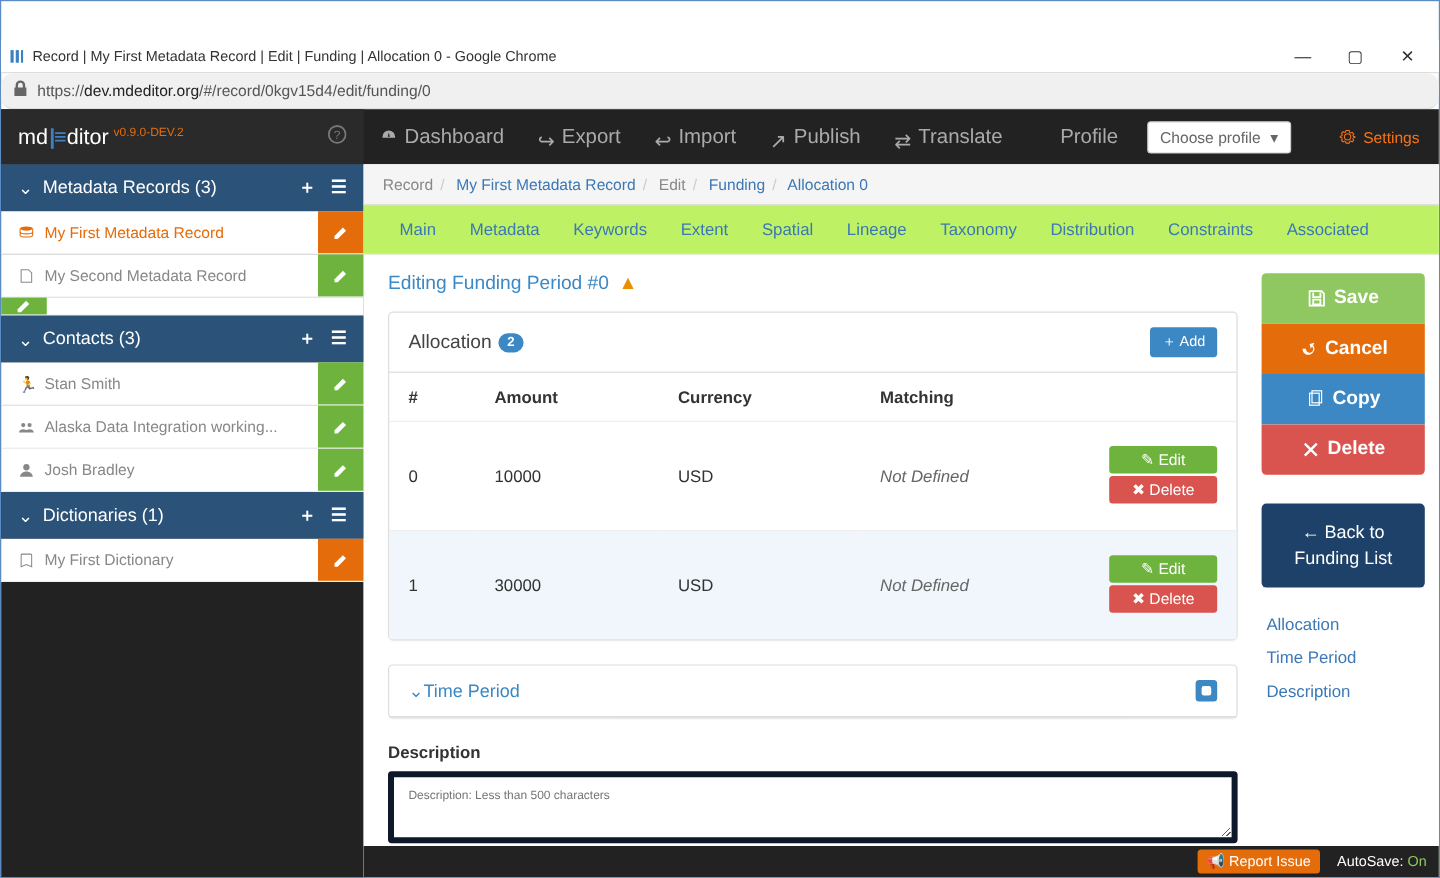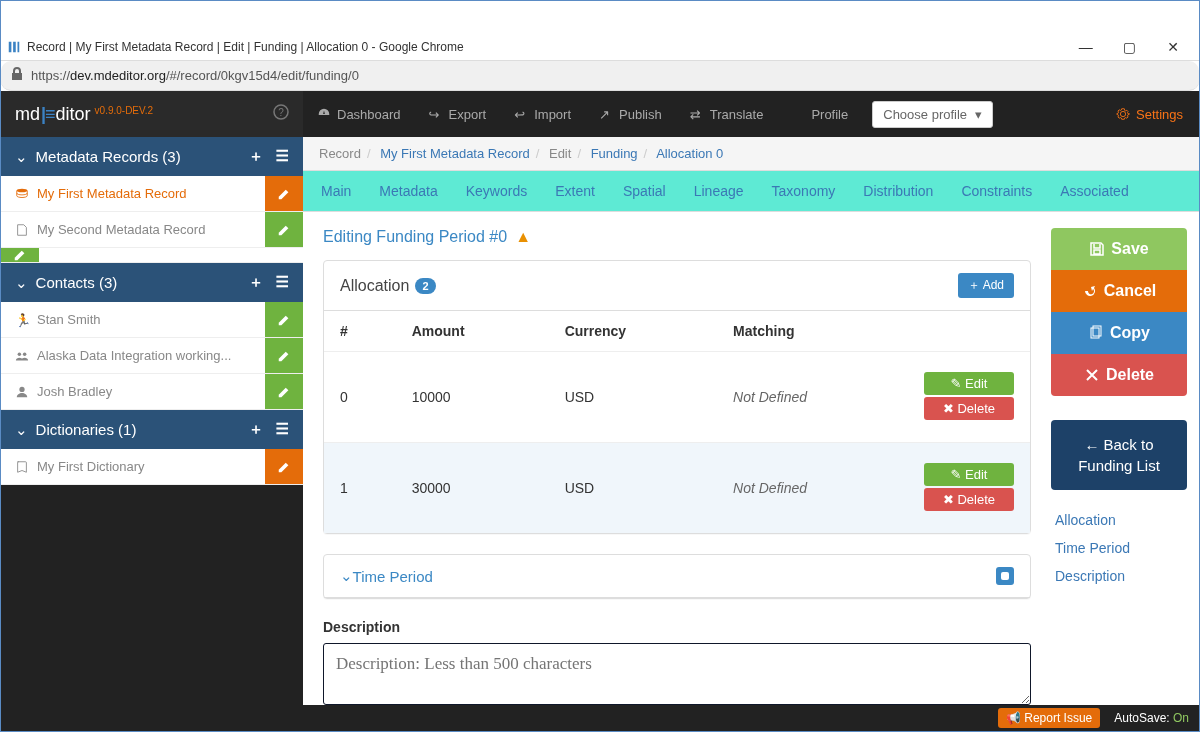--- a/index.html
+++ b/index.html
@@ -15,21 +15,21 @@
 .addressbar .url .domain { color: #222; }
 .app { flex: 1; display: flex; flex-direction: column; min-height: 0; }
 .topnav { height: 46px; background: #222; display: flex; align-items: center; color: #999; }
 .brand { width: 302px; background: #2a2a2a; height: 100%; display: flex; align-items: center; padding: 0 14px; font-size: 18px; color: #fff; }
 .brand .m { color: #fff; }
 .brand .d { color: #fff; }
 .brand .bars { color: #3b82c4; letter-spacing: -1px; margin: 0 1px; font-weight: bold; }
 .brand .ver { color: #e46c0a; font-size: 10px; margin-left: 4px; position: relative; top: -4px; }
 .brand .help { margin-left: auto; color: #777; font-size: 16px; }
 .topnav-items { flex: 1; display: flex; align-items: center; height: 100%; }
-.topnav-items .nav-btn { padding: 0 14px; color: #aaa; font-size: 13px; height: 100%; display: flex; align-items: center; cursor: pointer; }
+.topnav-items .nav-btn { padding: 0 14px; color: #aaa; font-size: 17px; height: 100%; display: flex; align-items: center; cursor: pointer; }
 .topnav-items .nav-btn svg, .topnav-items .nav-btn .glyph { margin-right: 6px; width: 14px; height: 14px; }
 .topnav-items .profile-lbl { margin-left: 20px; color: #aaa; }
 .profile-select { margin-left: 10px; background: #fff; border: 1px solid #ccc; border-radius: 3px; padding: 5px 10px; font-size: 13px; color: #666; display: flex; align-items: center; }
 .profile-select .caret { margin-left: 8px; }
 .topnav .settings { margin-left: auto; padding: 0 16px; color: #f97316; display: flex; align-items: center; font-size: 13px; cursor: pointer; }
 .topnav .settings svg { margin-right: 6px; }
 .body { flex: 1; display: flex; min-height: 0; }
 .sidebar { width: 302px; background: #222; color: #aaa; display: flex; flex-direction: column; }
 .side-group-header { background: #2b5278; color: #fff; font-size: 15px; padding: 10px 14px; display: flex; align-items: center; cursor: pointer; }
 .side-group-header .chev { margin-right: 8px; }
@@ -39,21 +39,21 @@
 .side-item .label { flex: 1; padding: 10px 14px; display: flex; align-items: center; font-size: 13px; color: #888; cursor: pointer; }
 .side-item .label svg, .side-item .label .glyph { margin-right: 8px; width: 14px; height: 14px; flex-shrink: 0; }
 .side-item.active .label { color: #e46c0a; font-weight: 500; }
 .side-item .edit { width: 38px; display: flex; align-items: center; justify-content: center; color: #fff; cursor: pointer; }
 .side-item .edit.green { background: #6fb33f; }
 .side-item .edit.orange { background: #e46c0a; }
 .main { flex: 1; background: #fff; display: flex; flex-direction: column; min-height: 0; }
 .breadcrumb { background: #f5f5f5; border-bottom: 1px solid #ddd; padding: 9px 16px; font-size: 13px; color: #888; }
 .breadcrumb a { color: #3b78b5; text-decoration: none; }
 .breadcrumb .sep { color: #ccc; margin: 0 6px; }
-.tabs { background: #5eead4; border-bottom: 1px solid #ddd; padding: 0 16px; display: flex; gap: 24px; font-size: 14px; }
+.tabs { background: #bef264; border-bottom: 1px solid #ddd; padding: 0 28px; display: flex; gap: 24px; font-size: 14px; }
 .tabs .tab { padding: 12px 2px; color: #3b78b5; cursor: pointer; }
 .content-wrap { flex: 1; display: flex; min-height: 0; overflow: auto; }
 .content { flex: 1; padding: 16px 20px; }
 .page-title { font-size: 16px; color: #3b88c4; font-weight: 500; margin-bottom: 14px; display: flex; align-items: center; }
 .page-title .warn { color: #e99002; margin-left: 8px; }
 .panel { border: 1px solid #ddd; border-radius: 4px; background: #fff; margin-bottom: 20px; box-shadow: 0 1px 1px rgba(0,0,0,0.03); }
 .panel-head { padding: 12px 16px; border-bottom: 1px solid #ddd; display: flex; align-items: center; font-size: 16px; color: #444; }
 .panel-head .badge { background: #3b88c4; color: #fff; border-radius: 10px; font-size: 11px; padding: 2px 7px; margin-left: 6px; font-weight: bold; }
 .panel-head .add { margin-left: auto; background: #3b88c4; color: #fff; border: none; padding: 4px 10px; border-radius: 3px; font-size: 12px; cursor: pointer; }
 .alloc-table { width: 100%; border-collapse: collapse; }
@@ -62,21 +62,21 @@
 .alloc-table tr.odd { background: #f0f6fb; }
 .alloc-table .matching-nd { font-style: italic; color: #666; }
 .alloc-table .row-actions { width: 110px; }
 .row-actions .btn { display: block; width: 90px; padding: 4px 0; text-align: center; color: #fff; border-radius: 3px; font-size: 13px; cursor: pointer; margin-bottom: 2px; }
 .row-actions .btn.edit { background: #6fb33f; }
 .row-actions .btn.del { background: #d9534f; }
 .time-panel .panel-head { cursor: pointer; color: #3b88c4; font-size: 15px; }
 .time-panel .marker { margin-left: auto; width: 18px; height: 18px; background: #3b88c4; border: 2px solid #3b88c4; border-radius: 3px; position: relative; }
 .time-panel .marker::after { content: ''; position: absolute; inset: 3px; background: #fff; border-radius: 2px; }
 .desc-label { font-size: 14px; font-weight: bold; color: #333; margin-bottom: 8px; }
-.desc-box { width: 100%; border: 1px solid #0f172a; border-radius: 3px; padding: 10px 12px; font-size: 17px; color: #999; min-height: 60px; resize: vertical; font-family: Liberation Serif, serif; }
+.desc-box { width: 100%; border: 5px solid #0f172a; border-radius: 3px; padding: 10px 12px; font-size: 10px; color: #999; min-height: 60px; resize: vertical; font-family: Liberation Sans, sans-serif; }
 .right-col { width: 148px; padding: 16px 12px 16px 0; }
 .action-stack .abtn { display: flex; align-items: center; justify-content: center; color: #fff; font-size: 16px; padding: 12px 0; cursor: pointer; font-weight: bold; }
 .action-stack .abtn svg { margin-right: 6px; }
 .abtn.save { background: #8fc760; border-radius: 4px 4px 0 0; }
 .abtn.cancel { background: #e46c0a; }
 .abtn.copy { background: #3b88c4; }
 .abtn.del { background: #d9534f; border-radius: 0 0 4px 4px; }
 .back-btn { margin-top: 24px; background: #1d4168; color: #fff; text-align: center; padding: 14px 8px; border-radius: 4px; font-size: 15px; cursor: pointer; line-height: 1.4; }
 .back-btn .arrow { margin-right: 4px; }
 .anchor-links { margin-top: 16px; }

